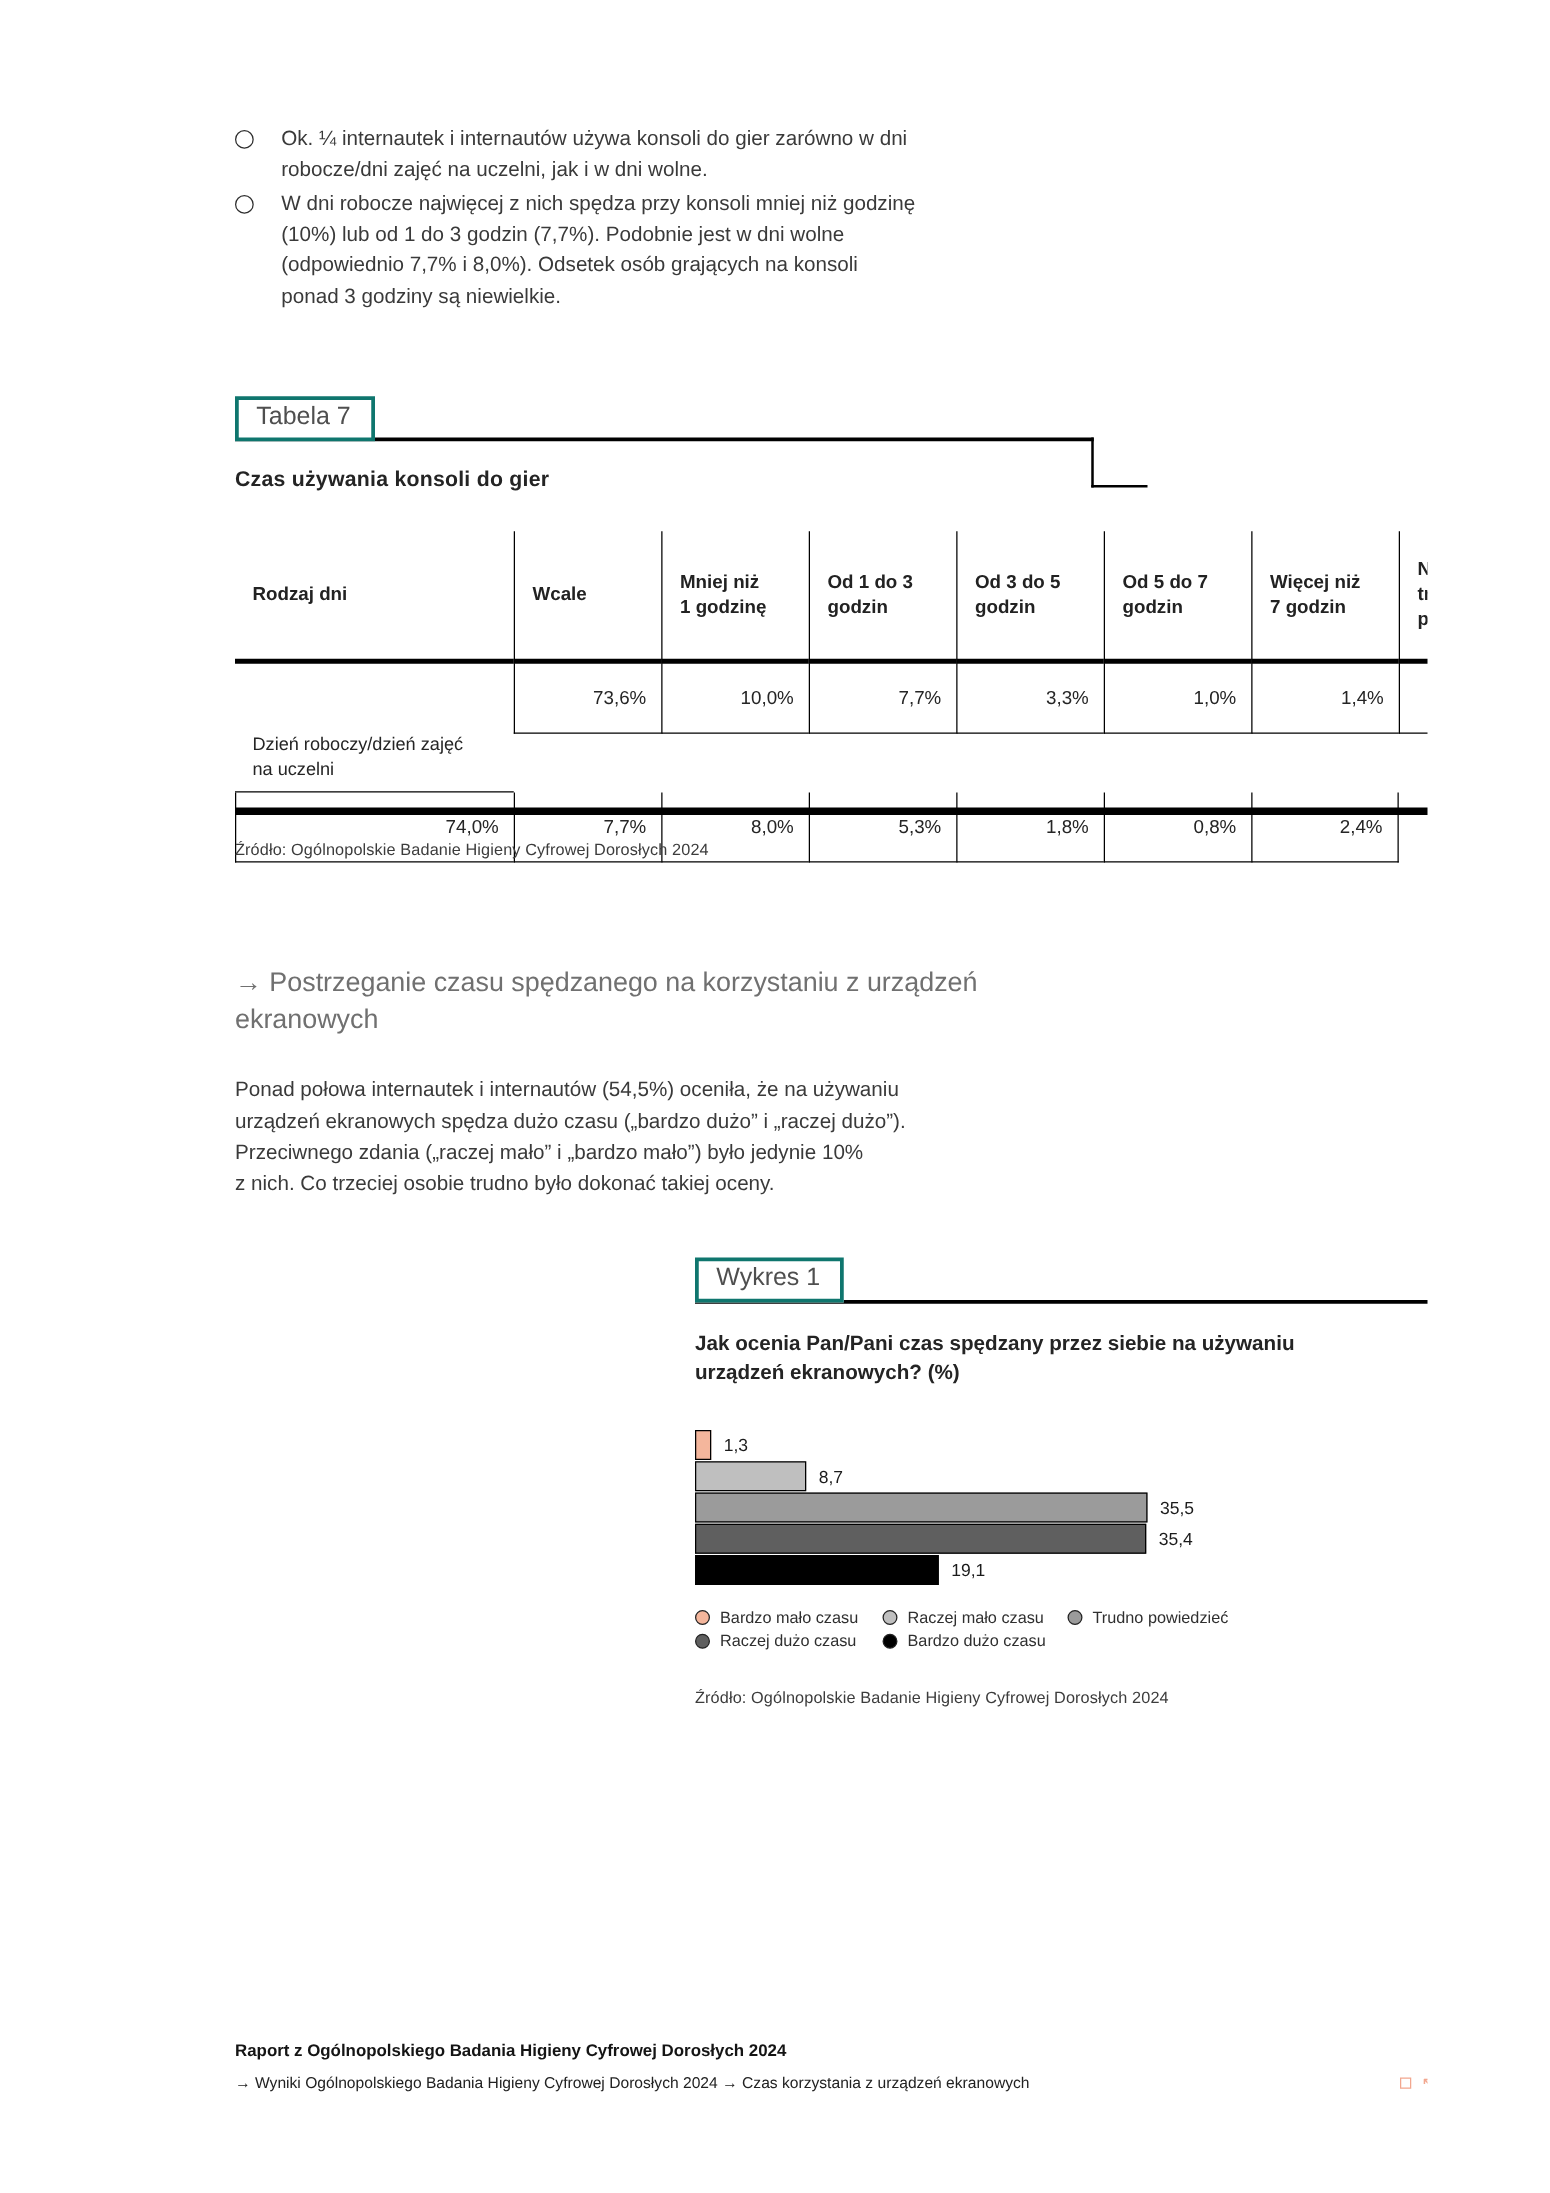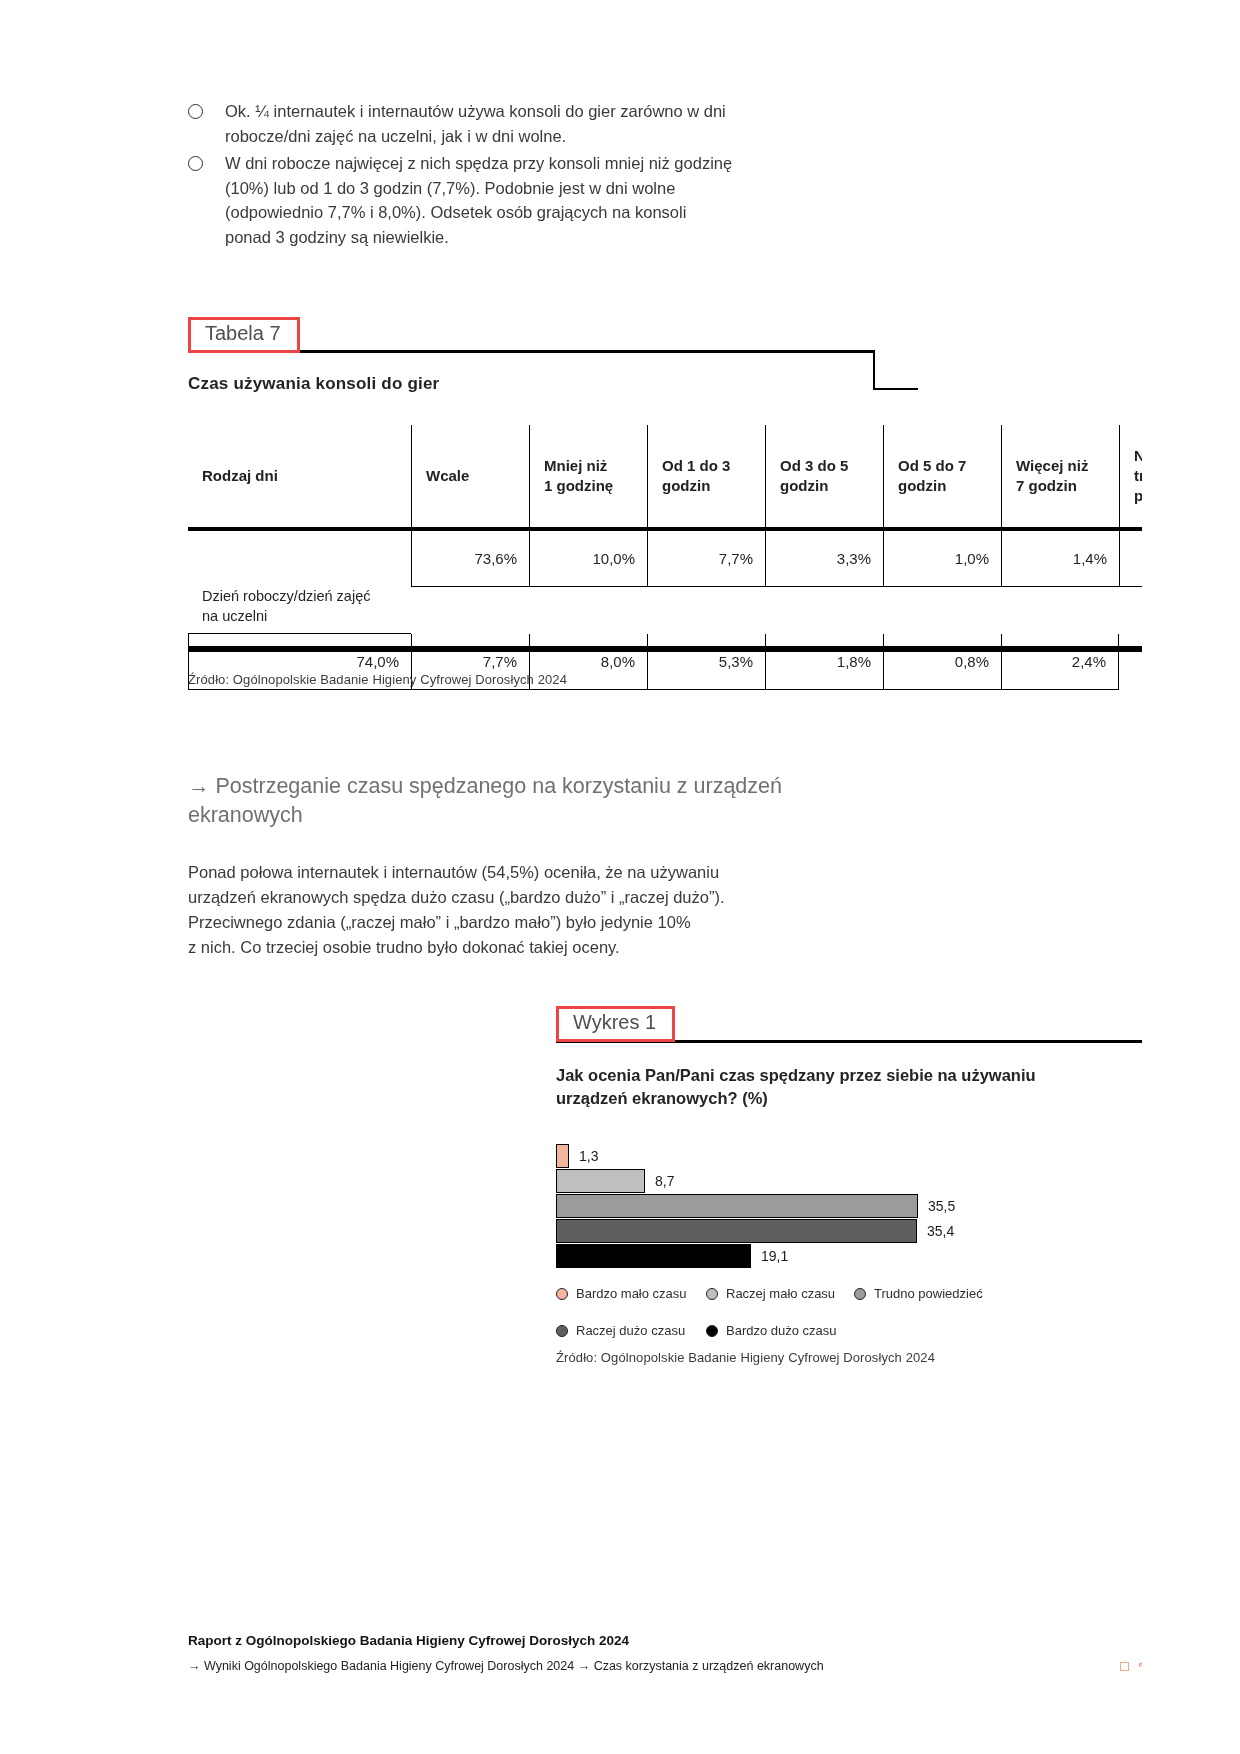--- a/index.html
+++ b/index.html
@@ -18,21 +18,21 @@
   .bullet .ring{
     flex:0 0 auto;width:13px;height:13px;border:1.7px solid #2e2e2e;
     border-radius:50%;margin-top:5px;background:#fff;
   }
   .bullet .btxt{
     font-size:16.5px;line-height:24.6px;color:#3a3a3a;white-space:pre-line;
   }
   
   .tagbox{
     position:absolute;display:inline-block;background:#fff;
-    border:3px solid #ef4444;padding:2px 16px 5px 14px;
+    border:3px solid #0f766e;padding:2px 16px 5px 14px;
     font-size:20px;color:#4f4f4f;z-index:2;
   }
   .rule{position:absolute;background:#000;}
   
   .tbl-title{
     position:absolute;left:90px;top:374px;
     font-size:17px;font-weight:bold;color:#242424;letter-spacing:.2px;
   }
   .tbl{
     position:absolute;left:90px;top:425px;
@@ -77,21 +77,21 @@
   .chart-title{
     position:absolute;left:458px;top:1064px;width:560px;
     font-size:16.5px;font-weight:bold;line-height:23px;color:#242424;white-space:pre-line;
   }
   .bars{position:absolute;left:458px;top:1144px;}
   .bar-row{display:flex;align-items:center;height:24px;margin-bottom:1px;}
   .bar{box-sizing:border-box;height:24px;border:1px solid #000;}
   .bar-val{margin-left:10px;font-size:14px;color:#1b1b1b;}
   .legend{
     position:absolute;left:458px;top:1286px;
-    display:grid;grid-template-columns:150px 148px auto;row-gap:22px;
+    display:grid;grid-template-columns:150px 148px auto;row-gap:4px;
   }
   .legend-item{display:flex;align-items:center;gap:8px;}
   .legend-item .dot{
     width:12px;height:12px;border-radius:50%;border:1px solid #222;box-sizing:border-box;
   }
   .legend-item .ltxt{font-size:13px;color:#2f2f2f;}
   
   .footer-line1{
     position:absolute;left:90px;top:1633px;
     font-size:13.5px;font-weight:bold;color:#141414;

